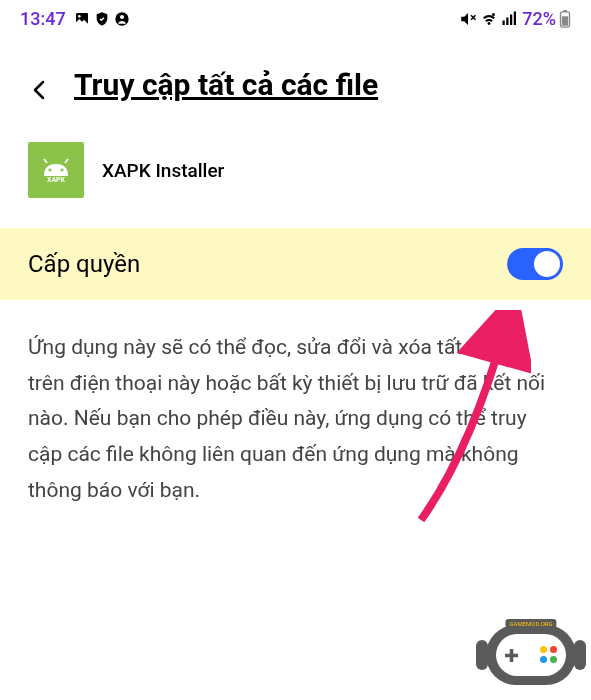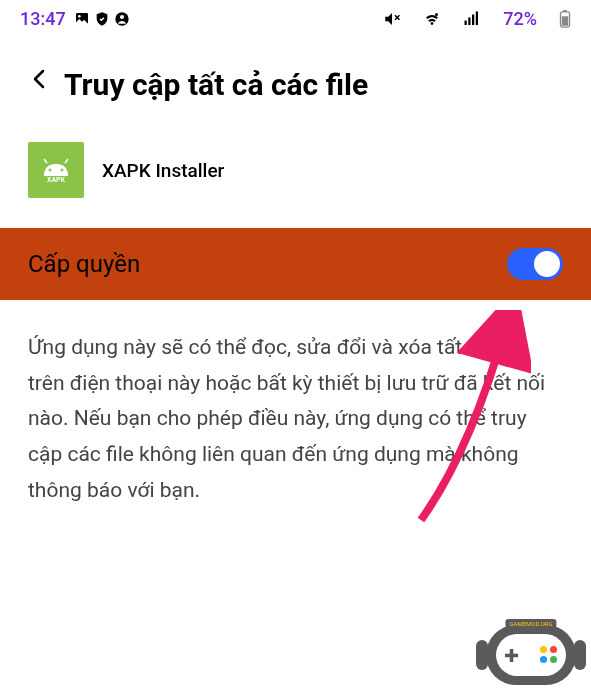--- a/index.html
+++ b/index.html
@@ -25,32 +25,33 @@
       color: #6d28d9;
     }
     .status-left {
       display: flex;
       align-items: center;
       gap: 8px;
     }
     .status-right {
       display: flex;
       align-items: center;
+      gap: 3px;
+    }
+    .status-icons {
+      display: flex;
+      align-items: center;
+      gap: 4px;
+    }
+    .header {
+      display: flex;
+      align-items: flex-end;
+      padding: 30px 20px 30px 28px;
       gap: 22px;
-    }
-    .status-icons {
-      display: flex;
-      align-items: center;
-      gap: 4px;
-    }
-    .header {
-      display: flex;
-      align-items: flex-start;
-      padding: 30px 20px 30px 28px;
-      gap: 12px;
+      text-decoration: underline;
     }
     .back-btn {
       cursor: pointer;
       display: flex;
       align-items: center;
     }
     .page-title {
       font-size: 30px;
       font-weight: 700;
       color: #000;
@@ -79,21 +80,21 @@
     .app-version {
       font-size: 18px;
       color: #aaa;
       margin-top: 2px;
     }
     .permission-row {
       display: flex;
       justify-content: space-between;
       align-items: center;
       padding: 20px 28px;
-      background: #c2410c;
+      background: #fef9c3;
     }
     .permission-label {
       font-size: 24px;
       color: #000;
     }
     .toggle {
       width: 56px;
       height: 32px;
       background: #2962ff;
       border-radius: 16px;

